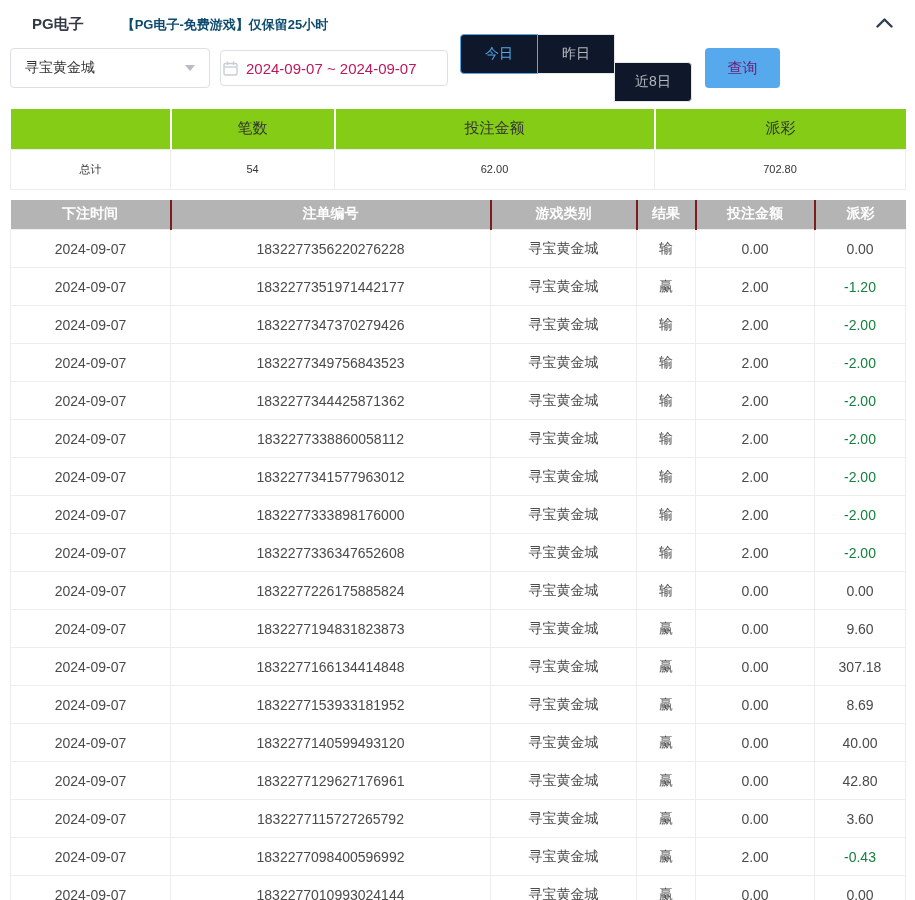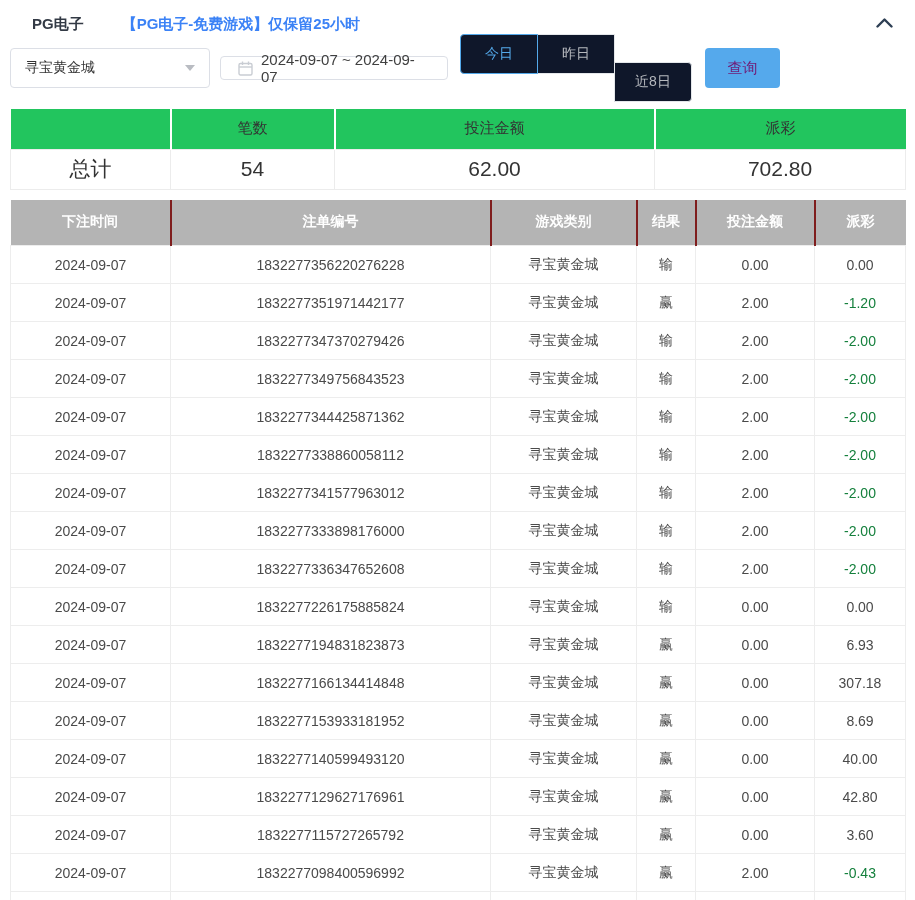--- a/index.html
+++ b/index.html
@@ -6,63 +6,63 @@
   html,body { background:#fff; }
   body {
     width:915px; height:900px; overflow:hidden;
     font-family:"Liberation Sans","DejaVu Sans",sans-serif;
     color:#333; padding:10px;
   }
   
   .titlebar { display:flex; align-items:flex-end; justify-content:space-between; padding:2px 2px 0 2px;margin-left:20px; }
   .titlebar-left { display:flex; align-items:center; gap:38px; }
   .app-title { font-size:15px; font-weight:bold; color:#333a45; }
-  .notice { font-size:15px; font-weight:bold; color:#3b82f6; }
+  .notice { font-size:13px; font-weight:bold; color:#0c4a6e; }
   .collapse-btn { width:26px; height:22px; display:flex; align-items:center; justify-content:center; cursor:pointer; margin-right:6px; }
   
   .filters { display:flex; align-items:center; margin-top:14px; height:40px; }
   .select-box {
     width:200px; height:40px; border:1px solid #dcdfe6; border-radius:4px;
     display:flex; align-items:center; justify-content:space-between;
     padding:0 14px; font-size:14px; color:#333; cursor:pointer;
   }
   .caret-down { width:0; height:0; border-left:5px solid transparent; border-right:5px solid transparent; border-top:6px solid #b9bcc2; }
   .date-box {
-    margin-left:10px; width:228px; height:24px; border:1px solid #dcdfe6; border-radius:4px;
-    display:flex; align-items:center; gap:8px; padding:0 17px; font-size:15px; color:#404040; cursor:pointer;
+    margin-left:10px; width:228px; height:36px; border:1px solid #dcdfe6; border-radius:4px;
+    display:flex; align-items:center; gap:8px; padding:0 2px; font-size:15px; color:#be185d; cursor:pointer;
   }
   .btn-group { display:flex; margin-left:12px; }
   .quick-btn {
     width:78px; height:40px; background:#0f172a; border:1px solid #e4e7ea;
     font-size:14px; color:#b5b8bd; cursor:pointer; margin-left:-1px;
     font-family:inherit;
   }
   .quick-btn:first-child { margin-left:0; border-radius:4px 0 0 4px; }
   .quick-btn:last-child { border-radius:0 4px 4px 0;margin-top:28px; }
   .quick-btn.active { color:#54a9ea; border-color:#54a9ea; position:relative; z-index:1; }
   .search-btn {
     margin-left:13px; width:75px; height:40px; background:#55a9ec; color:#701a75;
     border:none; border-radius:4px; font-size:15px; cursor:pointer; font-family:inherit;
   }
   
   table { border-collapse:collapse; width:895px; table-layout:fixed; }
   .summary-table { margin-top:21px; }
   .summary-table th {
-    background:#22c55e; height:40px; font-size:15px; font-weight:normal; color:#333;
+    background:#84cc16; height:40px; font-size:15px; font-weight:normal; color:#333;
     text-align:center;
   }
   .summary-table th + th { border-left:2px solid #fff; }
   .summary-table td {
-    height:40px; text-align:center; font-size:21px; color:#333;
+    height:40px; text-align:center; font-size:11px; color:#333;
     border:1px solid #ececec; background:#fff;
   }
   
   .bet-table { margin-top:10px; }
   .bet-table th {
-    background:#b4b4b4; color:#fff; height:46px; font-size:14px; font-weight:bold; text-align:center;
+    background:#b4b4b4; color:#fff; height:30px; font-size:14px; font-weight:bold; text-align:center;
   }
   .bet-table th + th { border-left:2px solid #7f1d1d; }
   .bet-table td {
     height:38px; text-align:center; font-size:14px; color:#4a4a4a;
     border:1px solid #ededed; background:#fff;
   }
   .bet-table td.neg { color:#15803d; }
   .icon-svg { display:block; }
 </style>
 </head>
@@ -233,21 +233,21 @@
         <td>输</td>
         <td>0.00</td>
         <td>0.00</td>
       </tr>
       <tr>
         <td>2024-09-07</td>
         <td>1832277194831823873</td>
         <td>寻宝黄金城</td>
         <td>赢</td>
         <td>0.00</td>
-        <td>6.93</td>
+        <td>9.60</td>
       </tr>
       <tr>
         <td>2024-09-07</td>
         <td>1832277166134414848</td>
         <td>寻宝黄金城</td>
         <td>赢</td>
         <td>0.00</td>
         <td>307.18</td>
       </tr>
       <tr>

